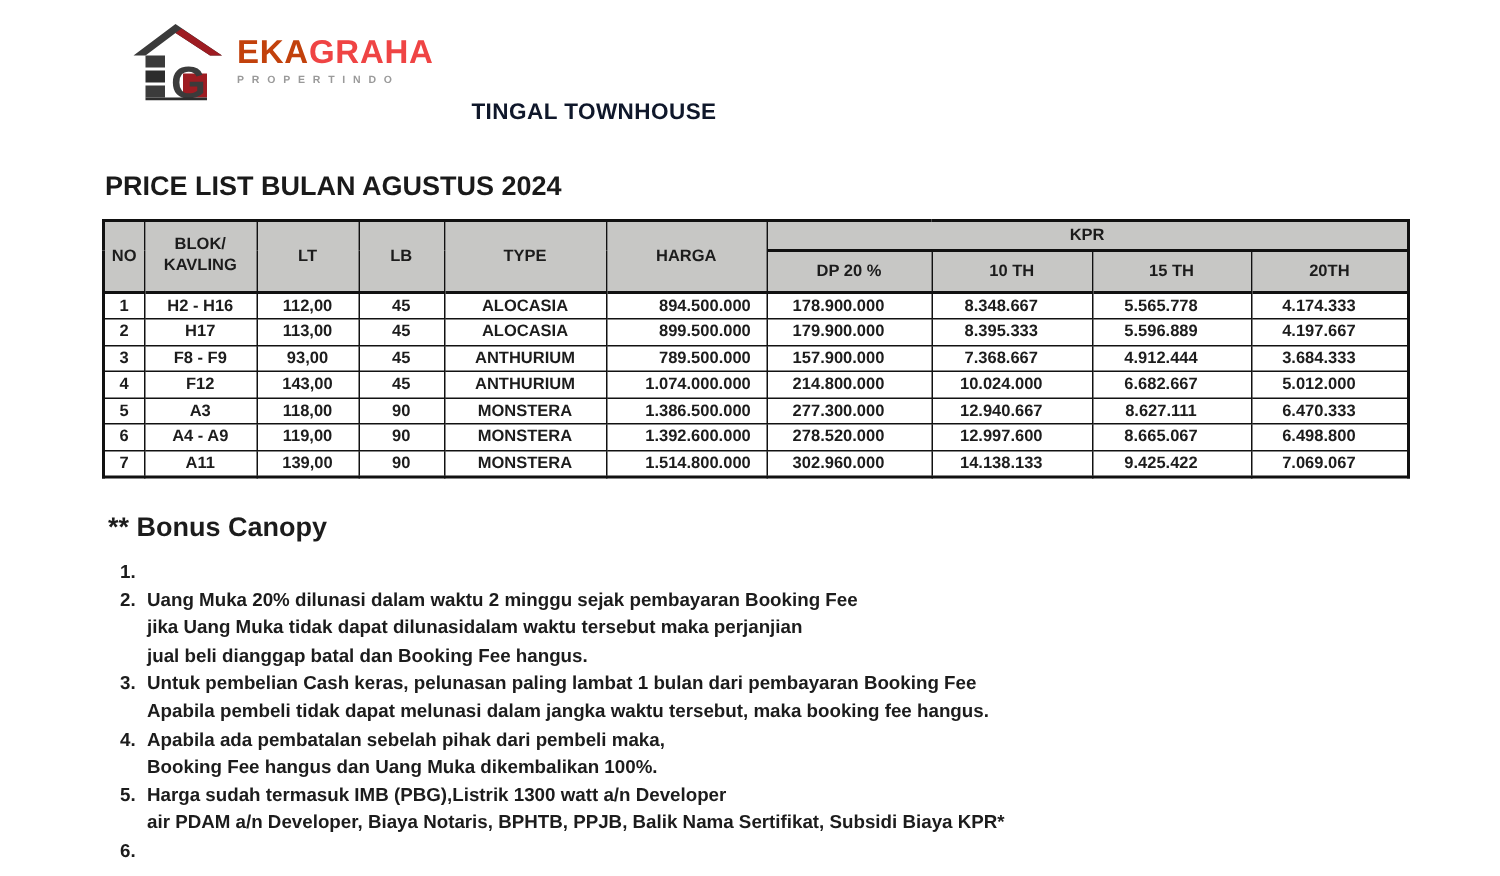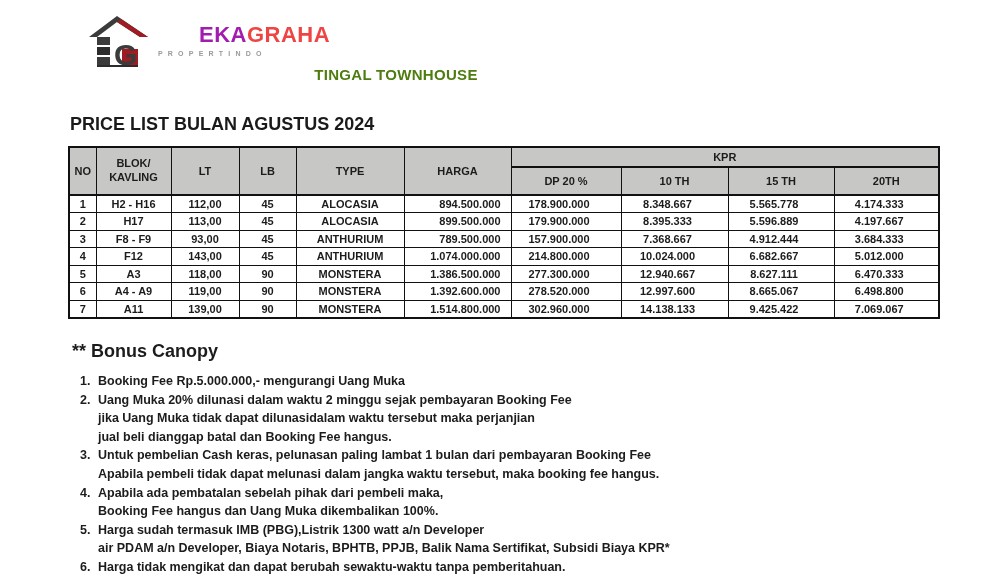--- a/index.html
+++ b/index.html
@@ -20,41 +20,41 @@
     position: absolute;
     top: 13px;
     left: 88px;
     display: flex;
     align-items: center;
     gap: 8px;
   }
   .logo-icon { width: 62px; height: 54px; }
   .logo-text { display: flex; flex-direction: column; line-height: 1; }
   .logo-name { font-size: 22px; font-weight: bold; letter-spacing: 0.5px; }
-  .logo-name .part1 { color: #a21caf; margin-left: 41px; }
+  .logo-name .part1 { color: #c2410c; }
   .logo-name .part2 { color: #ef4444; }
   .logo-sub {
     margin-top: 4px;
     font-size: 7px;
     font-weight: bold;
     letter-spacing: 5.2px;
     color: #9a9a9a;
   }
 
   
   .doc-title {
     position: absolute;
     top: 66px;
     left: 0;
     width: 792px;
     text-align: center;
     font-size: 15px;
     font-weight: bold;
     letter-spacing: 0.3px;
-    color: #4d7c0f;
+    color: #0f172a;
   }
   .heading {
     position: absolute;
     top: 114px;
     left: 70px;
     font-size: 18px;
     font-weight: bold;
     color: #1a1a1a;
   }
 
@@ -267,21 +267,20 @@
         <td class="kpr-r">7.069.067</td>
       </tr>
     </tbody>
   </table>
 
   <div class="bonus">** Bonus Canopy</div>
 
   <ol class="notes">
     <li>
       <span class="n-num">1.</span>
-      <span class="n-txt">Booking Fee Rp.5.000.000,- mengurangi Uang Muka</span>
     </li>
     <li>
       <span class="n-num">2.</span>
       <span class="n-txt">Uang Muka 20% dilunasi dalam waktu 2 minggu sejak pembayaran Booking Fee
 jika Uang Muka tidak dapat dilunasidalam waktu tersebut maka perjanjian
 jual beli dianggap batal dan Booking Fee hangus.</span>
     </li>
     <li>
       <span class="n-num">3.</span>
       <span class="n-txt">Untuk pembelian Cash keras, pelunasan paling lambat 1 bulan dari pembayaran Booking Fee
@@ -292,17 +291,16 @@
       <span class="n-txt">Apabila ada pembatalan sebelah pihak dari pembeli maka,
 Booking Fee hangus dan Uang Muka dikembalikan 100%.</span>
     </li>
     <li>
       <span class="n-num">5.</span>
       <span class="n-txt">Harga sudah termasuk IMB (PBG),Listrik 1300 watt a/n Developer
 air PDAM a/n Developer, Biaya Notaris, BPHTB, PPJB, Balik Nama Sertifikat, Subsidi Biaya KPR*</span>
     </li>
     <li>
       <span class="n-num">6.</span>
-      <span class="n-txt">Harga tidak mengikat dan dapat berubah sewaktu-waktu tanpa pemberitahuan.</span>
     </li>
   </ol>
 
 </div>
 
 </body></html>

